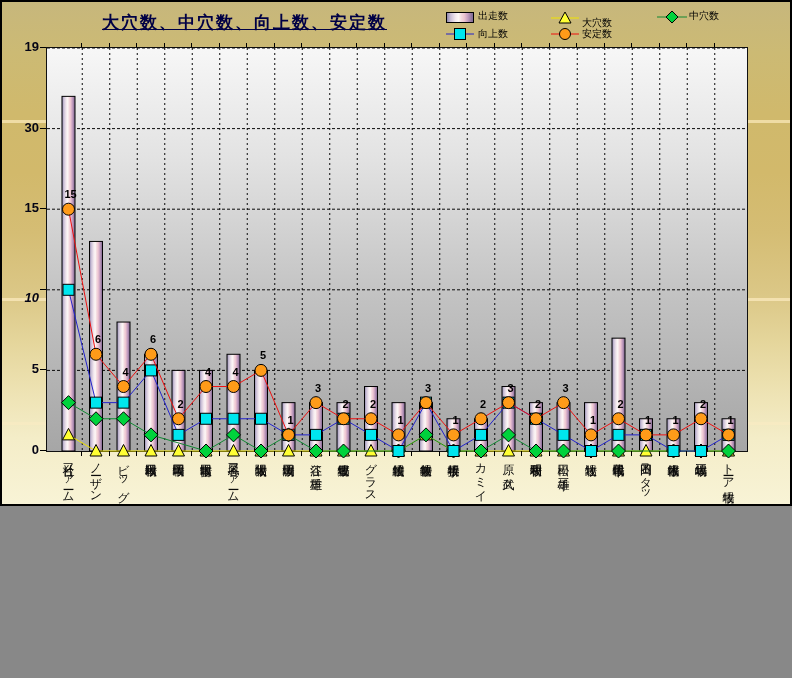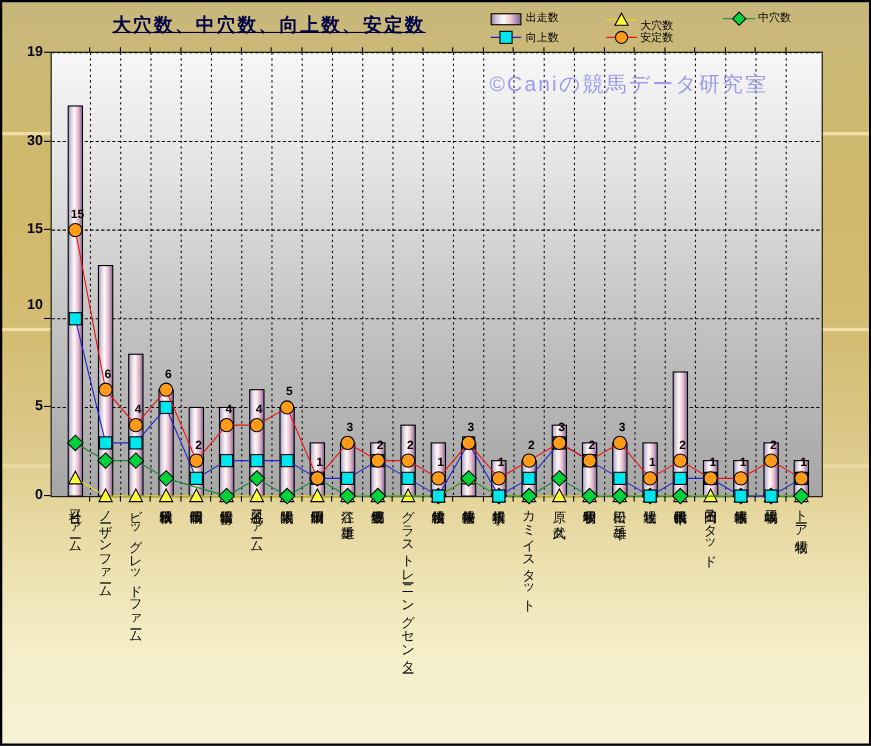--- a/index.html
+++ b/index.html
@@ -1,17 +1,17 @@
 <!DOCTYPE html>
 <html><head>
 <meta charset="utf-8">
 <style>
   html,body{margin:0;padding:0;background:#888;}
   #canvas{
-    position:relative; width:792px; height:678px; overflow:hidden;
+    position:relative; width:792px; height:506px; overflow:hidden;
     box-sizing:border-box; border:2px solid #000;
     background:linear-gradient(180deg,
       #c7b77c 0%, #ccba74 10%, #d0b96c 22%, #d2b96b 34%,
       #d5bd74 46%, #dbc786 58%, #e5d69c 68%, #eee3b4 78%,
       #f4edc8 87%, #f8f3d6 100%);
     font-family:"Liberation Sans", sans-serif;
   }
   .streak{position:absolute;left:0;width:792px;height:3px;background:rgba(255,238,196,.65);}
   #title{
     position:absolute; left:100px; top:9px; font-size:17px; font-weight:bold;
@@ -50,21 +50,20 @@
 </style>
 </head>
 <body>
 
 <div id="canvas">
   <div class="streak" style="top:118px"></div>
   <div class="streak" style="top:296px"></div>
   <div class="streak" style="top:420px;opacity:.6"></div>
 
   <div id="title">大穴数、中穴数、向上数、安定数</div>
-  <div id="watermark">©Caniの競馬データ研究室</div>
 
   <div>
     <span class="barswatch" style="left:444px;top:10px"></span>
     <span class="legend-label" style="left:476px;top:7px">出走数</span>
 
     <svg class="lmk" style="left:549px;top:8px" width="28" height="14">
       <line x1="0" y1="8" x2="28" y2="8" stroke="#f0e400" stroke-width="1"></line>
       <path d="M14,2 L20,13 L8,13 Z" fill="#ffff33" stroke="#000" stroke-width="1"></path>
     </svg>
     <span class="legend-label" style="left:580px;top:14px">大穴数</span>
@@ -284,21 +283,21 @@
         <text x="656" y="359.76" text-anchor="middle" font-size="11" font-weight="bold" fill="#000" font-family="&quot;Liberation Sans&quot;, sans-serif">2</text>
         <text x="683.5" y="375.88" text-anchor="middle" font-size="11" font-weight="bold" fill="#000" font-family="&quot;Liberation Sans&quot;, sans-serif">1</text>
       </svg>
     </div>
 
   <div id="yaxis">
       <div class="ylab" style="top: 440px;">0</div>
       <div class="ytick" style="left: 38px; top: 448px;"></div>
       <div class="ylab" style="top: 359.4px;">5</div>
       <div class="ytick" style="left: 38px; top: 367.4px;"></div>
-      <div class="ylab" style="top: 267px;">10</div>
+      <div class="ylab" style="top: 288px; font-style: italic;">10</div>
       <div class="ytick" style="left: 38px; top: 286.8px;"></div>
       <div class="ylab" style="top: 198.2px;">15</div>
       <div class="ytick" style="left: 38px; top: 206.2px;"></div>
       <div class="ylab" style="top: 117.6px;">30</div>
       <div class="ytick" style="left: 38px; top: 125.6px;"></div>
       <div class="ylab" style="top: 37px;">19</div>
       <div class="ytick" style="left: 38px; top: 45px;"></div>
     </div>
   <div id="xaxis">
       <div class="xlab" style="left: 57.5px;">社台ファーム</div>

